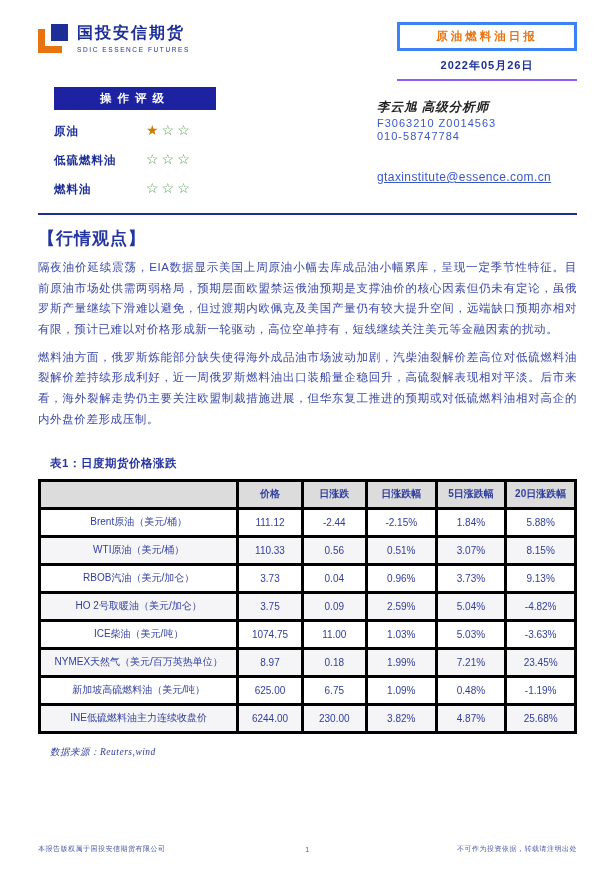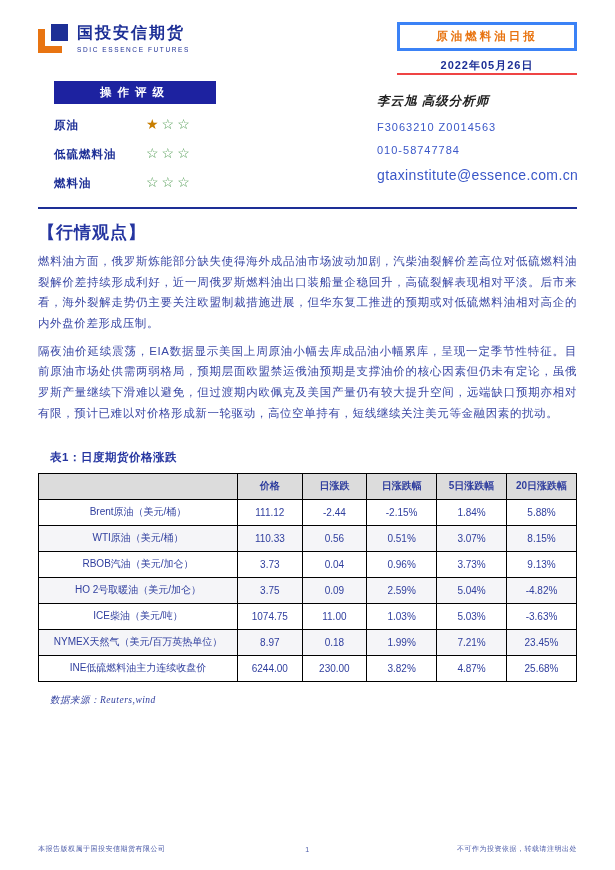--- a/index.html
+++ b/index.html
@@ -17,57 +17,57 @@
   .logo-orange { position:absolute; left:0; bottom:1px; width:24px; height:24px;
     border-left:7px solid #E87411; border-bottom:7px solid #E87411; }
   .logo-blue { position:absolute; right:2px; top:2px; width:17px; height:17px; background:#1D2F96; }
   .logo-cn { font-size:16px; font-weight:bold; color:#1D2F96; letter-spacing:2px; }
   .logo-en { font-size:6.5px; color:#1D2F96; letter-spacing:1.6px; margin-top:2px; }
 
   .title-block { width:180px; text-align:center; }
   .report-title-box { border:3px solid #3b82f6; color:#E87411; font-weight:bold;
     font-size:11.5px; letter-spacing:3px; padding:4px 0; }
   .report-date { margin-top:7px; color:#1D2F96; font-weight:bold; font-size:11px;
-    letter-spacing:1px; border-bottom:2px solid #ef4444; }
+    letter-spacing:1px; padding-bottom:6px; border-bottom:2px solid #8b5cf6; }
 
   
   .info-row { display:flex; justify-content:space-between; margin-top:6px; }
   .rating-col { width:220px; padding-left:16px; }
   .rating-header { background:#1D22A0; color:#ffffff; font-weight:bold; font-size:11.5px;
     letter-spacing:6px; text-align:center; width:162px; padding:4px 0; }
   .rating-row { display:flex; align-items:flex-end; margin-top:11px; }
   .rating-label { color:#1D2F96; font-weight:bold; font-size:11.5px; letter-spacing:1px;
     width:92px; }
   .stars { letter-spacing:3px; }
   .star { font-size:14px; }
   .star.filled { color:#C87E00; }
   .star.hollow { color:#4E9A51; }
 
   .analyst-col { width:200px; padding-top:12px; }
   .analyst-name { font-family:"Liberation Serif", serif; font-style:italic; font-weight:bold;
     color:#222222; font-size:12.5px; letter-spacing:1px; }
-  .analyst-line { color:#3A57C8; font-size:11px; margin-top:11px; letter-spacing:1px; }
-  .analyst-email { color:#3A57C8; font-size:14px; margin-top:11px; display:block;
-    letter-spacing:0.4px; cursor:pointer; }
+  .analyst-line { color:#3A57C8; font-size:11px; margin-top:1px; letter-spacing:1px; }
+  .analyst-email { color:#3A57C8; font-size:12px; margin-top:28px; display:block;
+    text-decoration:underline; letter-spacing:0.4px; cursor:pointer; }
 
   .divider { border:none; border-top:2px solid #1D2F96; margin-top:16px; }
 
   
   .viewpoint-title { color:#2535A0; font-weight:bold; font-size:17px; margin-top:12px;
     letter-spacing:1px; }
   .body-para { color:#3B49A6; font-size:11.5px; line-height:1.8; text-align:justify;
     margin-top:7px; letter-spacing:0.6px; }
 
   
   .table-title { color:#2535A0; font-weight:bold; font-size:11.5px; margin-top:26px;
     padding-left:12px; letter-spacing:0.5px; }
   table { width:100%; border-collapse:collapse; table-layout:fixed; margin-top:8px; }
   col.c0 { width:37%; } col.c1 { width:12%; } col.c2 { width:12%; }
   col.c3 { width:13%; } col.c4 { width:13%; } col.c5 { width:13%; }
-  th, td { border:1px solid #000000; font-size:10px; color:#2F3E9E; text-align:center;
+  th, td { border:3px solid #000000; font-size:10px; color:#2F3E9E; text-align:center;
     padding:5.5px 2px;margin-top:38px; }
   th { background:#DCDCDC; font-weight:bold; }
   td.row-label { letter-spacing:0; }
   tbody tr:nth-child(even) td { background:#F5F5F8; }
 
   .source { font-family:"Liberation Serif", serif; font-style:italic; color:#2F3E9E;
     font-size:9.5px; margin-top:12px; padding-left:12px; letter-spacing:0.5px; }
 
   
   .footer { position:absolute; left:38px; right:38px; bottom:16px;
@@ -120,22 +120,22 @@
       <div class="analyst-line">F3063210 Z0014563</div>
       <div class="analyst-line">010-58747784</div>
       <a class="analyst-email">gtaxinstitute@essence.com.cn</a>
     </div>
   </div>
 
   <hr class="divider">
 
   <div class="viewpoint-title">【行情观点】</div>
   <div id="paragraphs">
+      <p class="body-para">隔夜油价延续震荡，EIA数据显示美国上周原油小幅去库成品油小幅累库，呈现一定季节性特征。目前原油市场处供需两弱格局，预期层面欧盟禁运俄油预期是支撑油价的核心因素但仍未有定论，虽俄罗斯产量继续下滑难以避免，但过渡期内欧佩克及美国产量仍有较大提升空间，远端缺口预期亦相对有限，预计已难以对价格形成新一轮驱动，高位空单持有，短线继续关注美元等金融因素的扰动。</p>
       <p class="body-para">燃料油方面，俄罗斯炼能部分缺失使得海外成品油市场波动加剧，汽柴油裂解价差高位对低硫燃料油裂解价差持续形成利好，近一周俄罗斯燃料油出口装船量企稳回升，高硫裂解表现相对平淡。后市来看，海外裂解走势仍主要关注欧盟制裁措施进展，但华东复工推进的预期或对低硫燃料油相对高企的内外盘价差形成压制。</p>
-      <p class="body-para">隔夜油价延续震荡，EIA数据显示美国上周原油小幅去库成品油小幅累库，呈现一定季节性特征。目前原油市场处供需两弱格局，预期层面欧盟禁运俄油预期是支撑油价的核心因素但仍未有定论，虽俄罗斯产量继续下滑难以避免，但过渡期内欧佩克及美国产量仍有较大提升空间，远端缺口预期亦相对有限，预计已难以对价格形成新一轮驱动，高位空单持有，短线继续关注美元等金融因素的扰动。</p>
     </div>
 
   <div class="table-title">表1：日度期货价格涨跌</div>
   <table id="price-table">
     <colgroup>
       <col class="c0">
         <col class="c1">
         <col class="c2">
         <col class="c3">
         <col class="c4">
@@ -194,20 +194,28 @@
         </tr>
         <tr>
           <td class="row-label">NYMEX天然气（美元/百万英热单位）</td>
           <td>8.97</td>
           <td>0.18</td>
           <td>1.99%</td>
           <td>7.21%</td>
           <td>23.45%</td>
         </tr>
         <tr>
+          <td class="row-label">新加坡高硫燃料油（美元/吨）</td>
+          <td>625.00</td>
+          <td>6.75</td>
+          <td>1.09%</td>
+          <td>0.48%</td>
+          <td>-1.19%</td>
+        </tr>
+        <tr>
           <td class="row-label">INE低硫燃料油主力连续收盘价</td>
           <td>6244.00</td>
           <td>230.00</td>
           <td>3.82%</td>
           <td>4.87%</td>
           <td>25.68%</td>
         </tr>
       </tbody>
     </table>
   <div class="source">数据来源：Reuters,wind</div>

